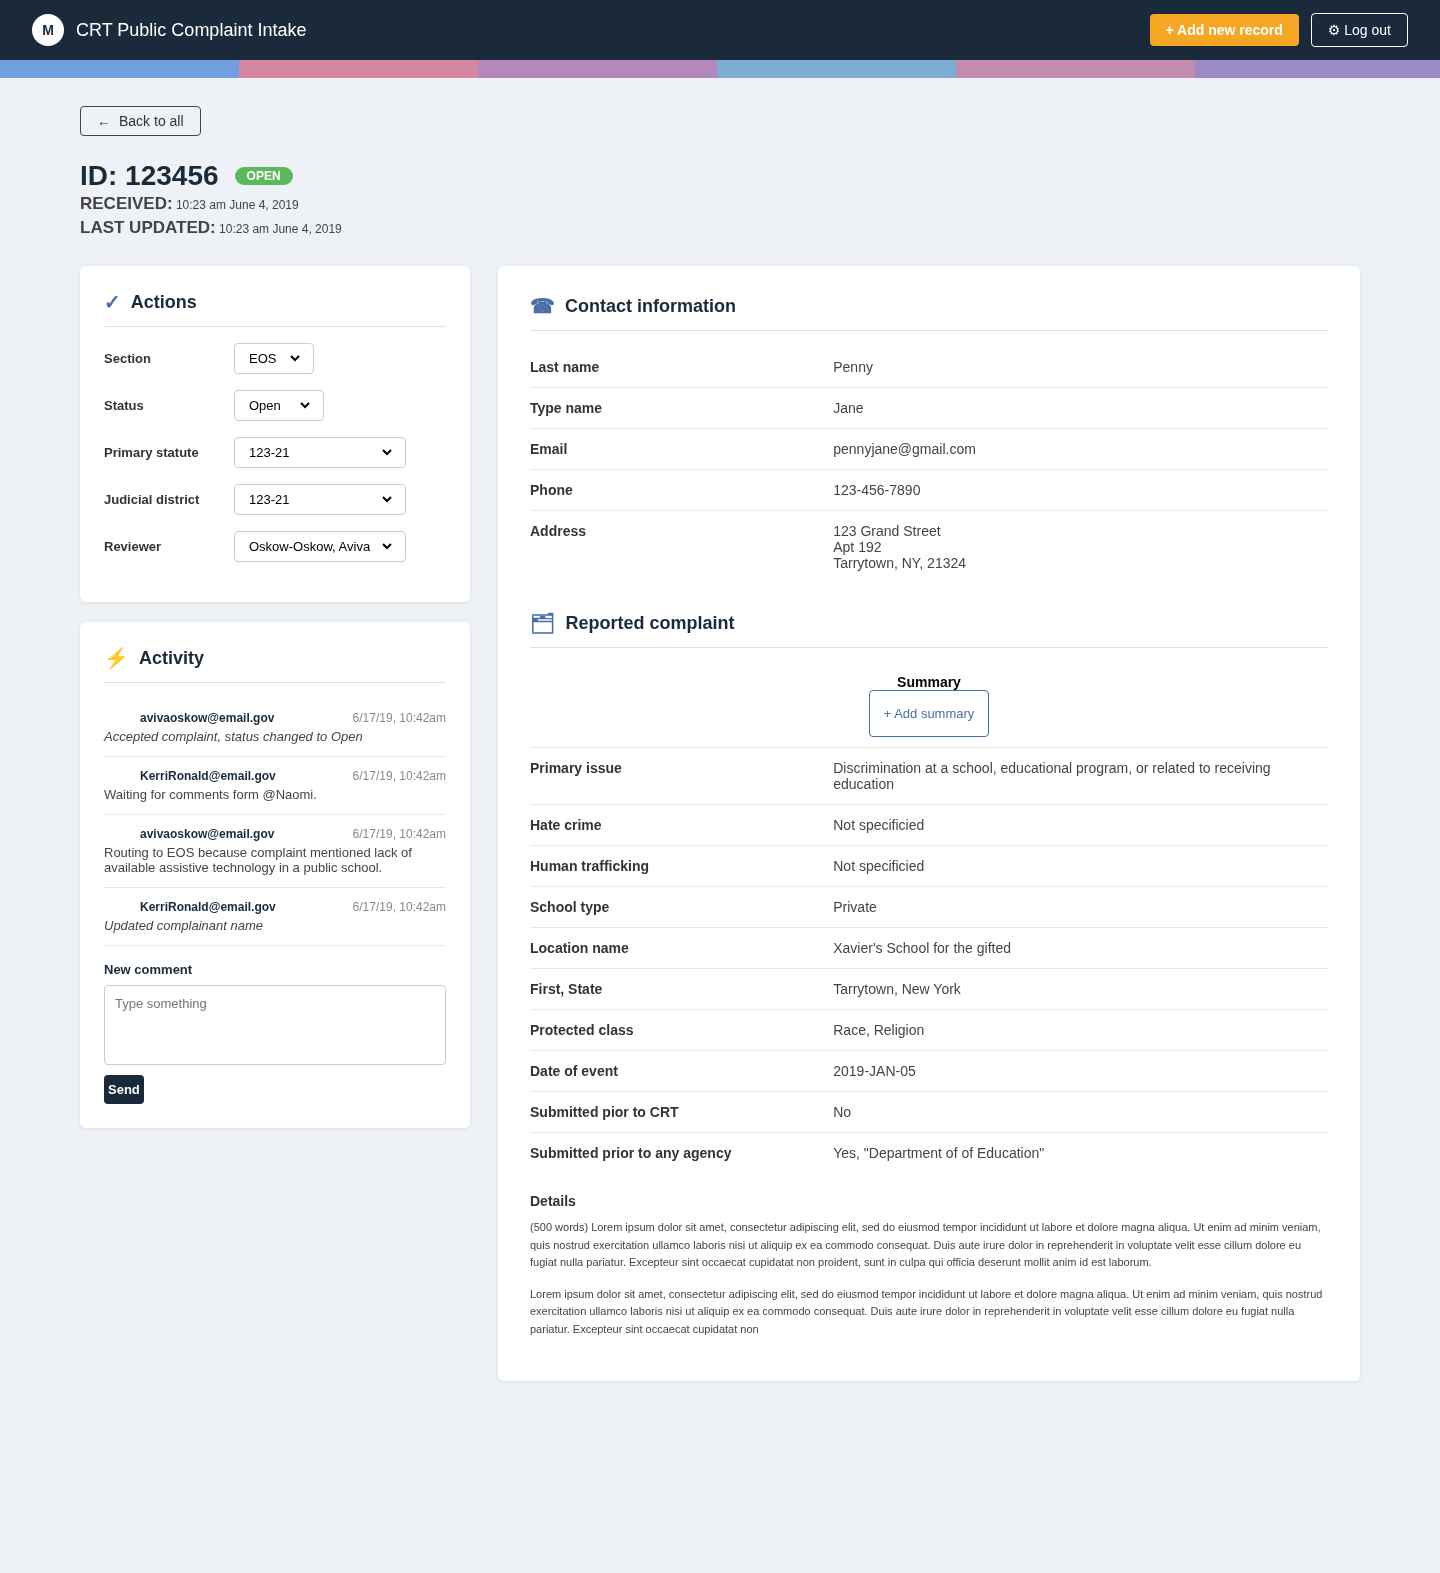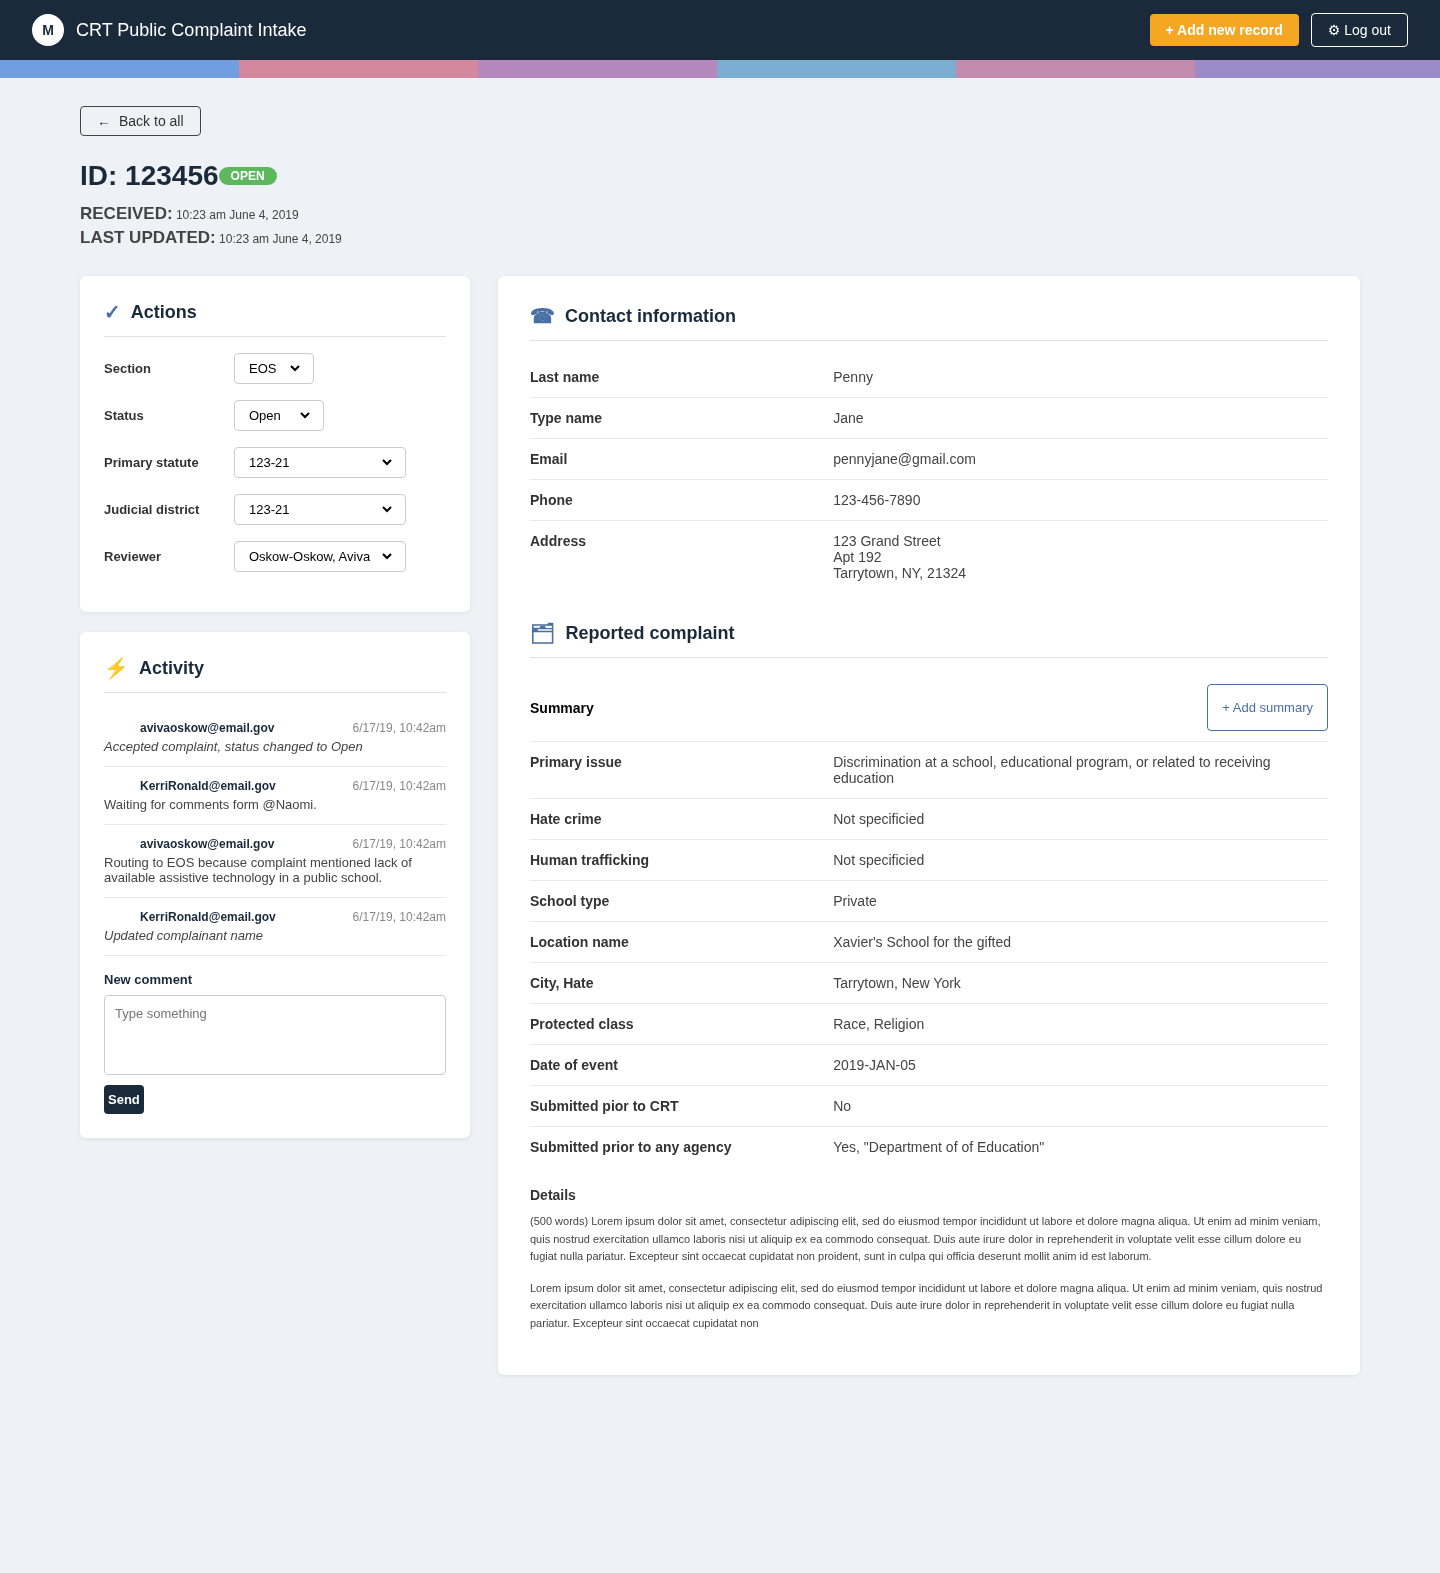--- a/index.html
+++ b/index.html
@@ -50,21 +50,21 @@
     
     .main { padding: 28px 80px 40px 80px; }
 
     .back-btn {
       display: inline-flex; align-items: center; gap: 8px;
       border: 1.5px solid #444; border-radius: 4px; padding: 6px 16px;
       cursor: pointer; background: transparent; font-size: 14px; color: #333;
       margin-bottom: 24px;
     }
 
-    .record-id-row { display: flex; align-items: center; margin-bottom: 12px; }
+    .record-id-row { display: flex; align-items: center; gap: 16px; margin-bottom: 2px; }
     .record-id { font-size: 28px; font-weight: 800; color: #1a2a3a; }
     .status-badge {
       background: #5cb85c; color: #fff; border-radius: 10px;
       padding: 2px 12px; font-size: 12px; font-weight: 700;
     }
     .record-meta { font-size: 12px; color: #444; margin-bottom: 4px; }
     .record-meta strong { text-transform: uppercase; font-weight: 700; font-size: 17px; }
 
     
     .content-cols { display: flex; gap: 28px; margin-top: 28px; align-items: flex-start; }
@@ -133,21 +133,21 @@
     .info-table td:last-child { color: #444; }
 
     .section-title {
       display: flex; align-items: center; gap: 10px;
       font-size: 18px; font-weight: 700; color: #1a2a3a;
       margin-bottom: 16px;
       padding-bottom: 12px;
       border-bottom: 1.5px solid #e0e0e0;
     }
 
-    .summary-row { display: flex; justify-content: space-between; align-items: center; padding: 10px 0; border-bottom: 1px solid #e8e8e8; }
+    .summary-row { display: flex; justify-content: space-between; align-items: center; padding: 10px 0; border-bottom: 1px solid #e8e8e8; flex-direction: column; }
     .summary-label { font-weight: 700; font-size: 14px; }
     .btn-add-summary {
       border: 1.5px solid #4a6fa5; color: #4a6fa5; background: transparent;
       border-radius: 4px; padding: 15px 14px; cursor: pointer; font-size: 13px;
       display: flex; align-items: center; gap: 5px;
     }
 
     .details-section { margin-top: 20px; }
     .details-label { font-size: 14px; font-weight: 700; color: #333; margin-bottom: 10px; }
     .details-text { font-size: 11px; color: #444; line-height: 1.6; margin-bottom: 14px; }
@@ -365,21 +365,21 @@
             </tr>
             <tr>
               <td>School type</td>
               <td>Private</td>
             </tr>
             <tr>
               <td>Location name</td>
               <td>Xavier's School for the gifted</td>
             </tr>
             <tr>
-              <td>City, Hate</td>
+              <td>First, State</td>
               <td>Tarrytown, New York</td>
             </tr>
             <tr>
               <td>Protected class</td>
               <td>Race, Religion</td>
             </tr>
             <tr>
               <td>Date of event</td>
               <td>2019-JAN-05</td>
             </tr>

